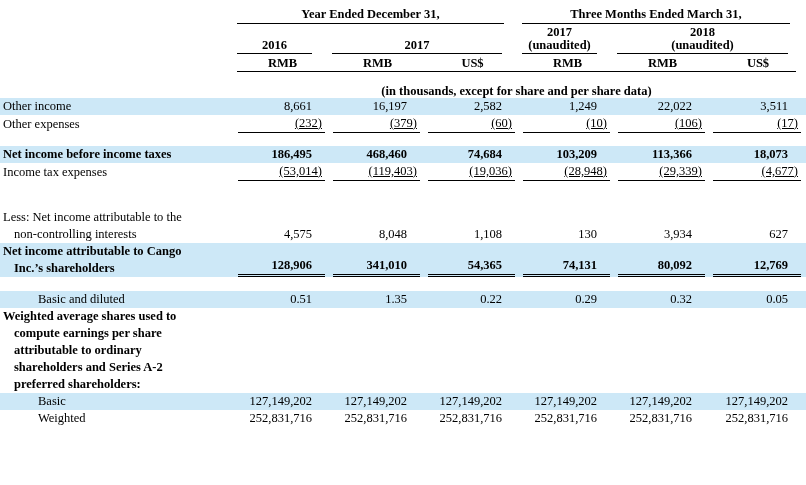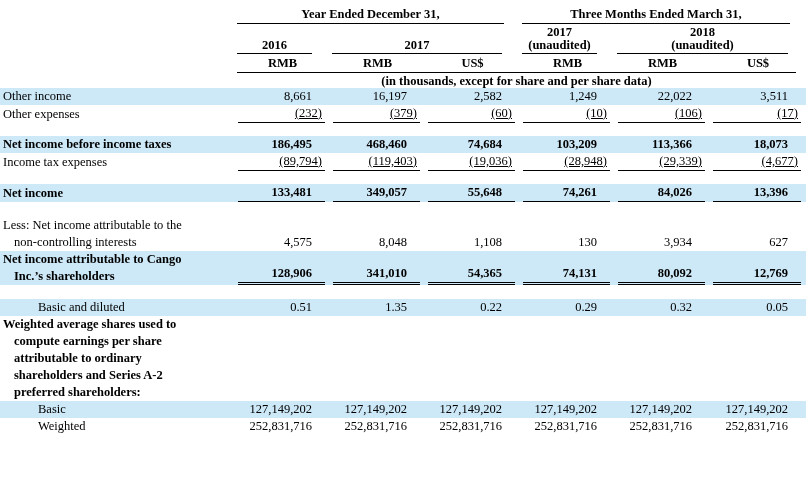--- a/index.html
+++ b/index.html
@@ -35,21 +35,21 @@
     border-bottom: 1.5px solid var(--rule);
     padding-bottom: 1px;
     line-height: 13px;
   }
   .cur-cell { height: 17px; }
   .cur { line-height: 15px; }
   .units-cell { height: 17px; }
   .units-inner {
     margin: 0 10px 0 2px;
     border-top: 1.5px solid var(--rule);
-    padding-top: 1px;
+    padding-top: 12px;
     line-height: 14px;
     text-align: center;
     white-space: nowrap;
   }
 
   
   tbody tr.hl { background: var(--hl); }
   tbody tr.b { font-weight: bold; }
   .lbl { line-height: 17px; white-space: nowrap; }
   .i0 { padding-left: 3px; }
@@ -210,63 +210,40 @@
         </td>
         <td>
           <div class="val pos">18,073</div>
         </td>
       </tr>
       <tr class="">
         <td>
           <div class="lbl i0">Income tax expenses</div>
         </td>
         <td>
-          <div class="val neg u1">(89,794)</div>
+          <div class="val neg u1">(53,014)</div>
         </td>
         <td>
           <div class="val neg u1">(119,403)</div>
         </td>
         <td>
           <div class="val neg u1">(19,036)</div>
         </td>
         <td>
           <div class="val neg u1">(28,948)</div>
         </td>
         <td>
           <div class="val neg u1">(29,339)</div>
         </td>
         <td>
           <div class="val neg u1">(4,677)</div>
         </td>
       </tr>
       <tr>
         <td colspan="7" style="height: 13px;"></td>
-      </tr>
-      <tr class="hl b">
-        <td>
-          <div class="lbl i0">Net income</div>
-        </td>
-        <td>
-          <div class="val pos u1">133,481</div>
-        </td>
-        <td>
-          <div class="val pos u1">349,057</div>
-        </td>
-        <td>
-          <div class="val pos u1">55,648</div>
-        </td>
-        <td>
-          <div class="val pos u1">74,261</div>
-        </td>
-        <td>
-          <div class="val pos u1">84,026</div>
-        </td>
-        <td>
-          <div class="val pos u1">13,396</div>
-        </td>
       </tr>
       <tr>
         <td colspan="7" style="height: 15px;"></td>
       </tr>
       <tr class="">
         <td>
           <div class="lbl i0">Less: Net income attributable to the</div>
           <div class="lbl i1">non-controlling interests</div>
         </td>
         <td>

